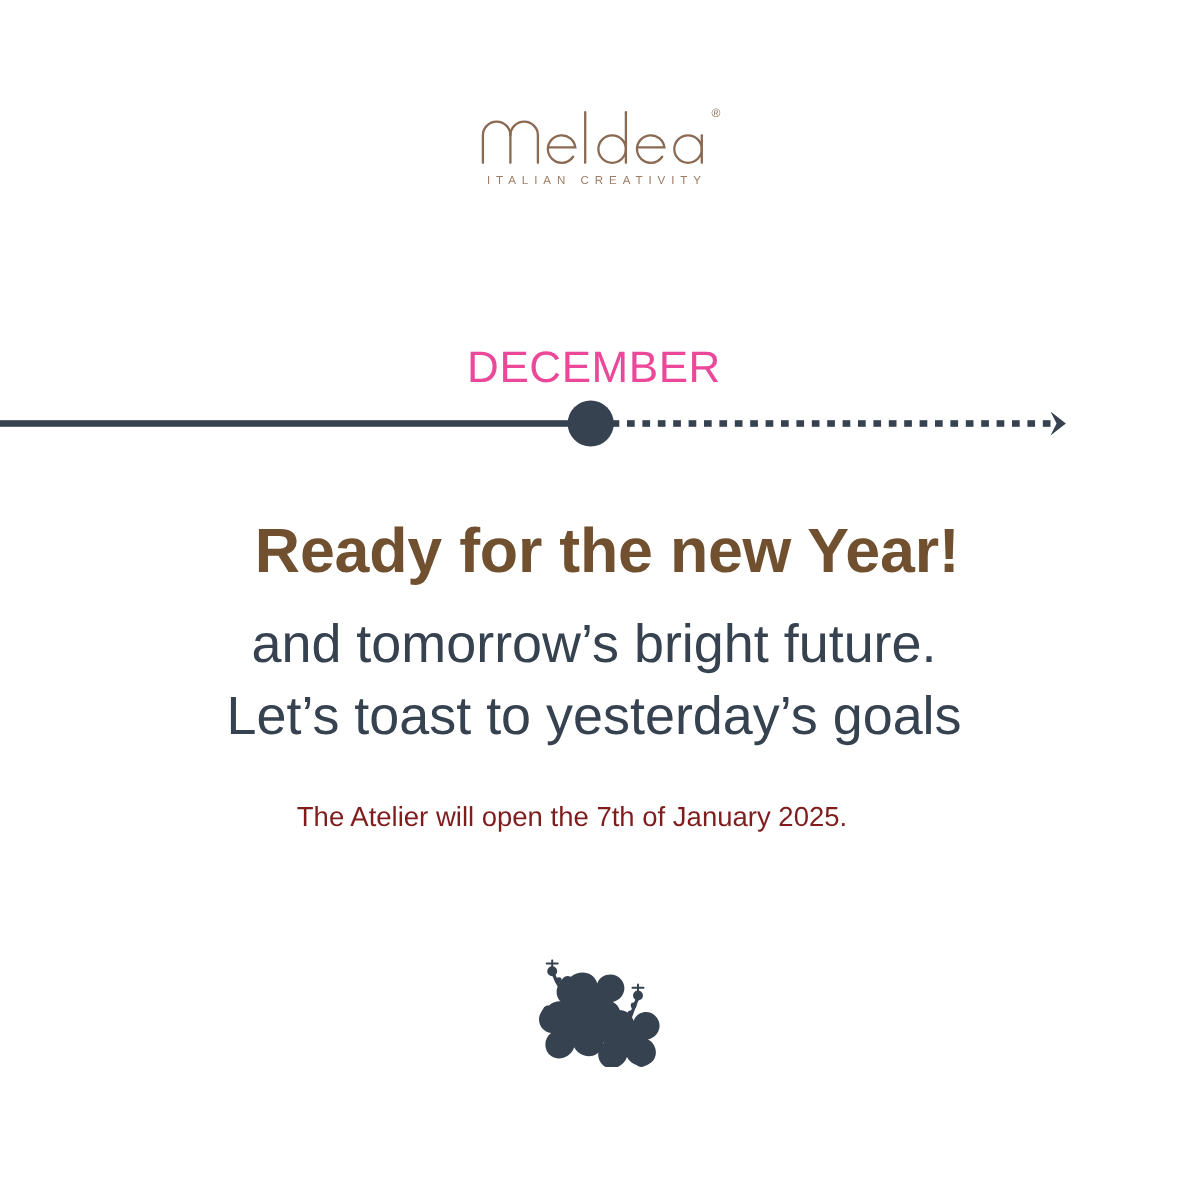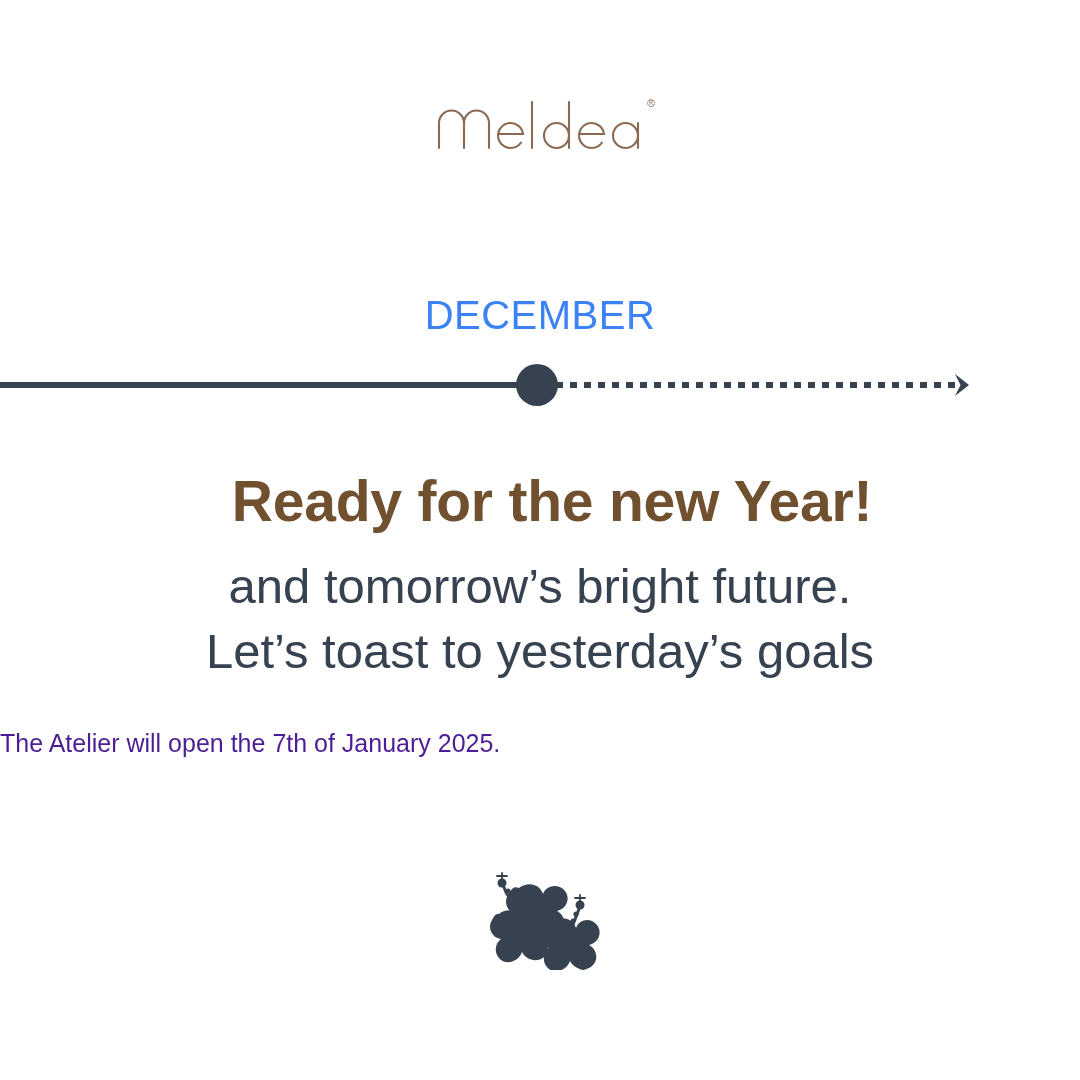--- a/index.html
+++ b/index.html
@@ -62,28 +62,28 @@
     font-size: 49px;
     font-weight: bold;
     letter-spacing: 0.5px;
     color: #36424f;
     line-height: 1.1;
   }
 
   
   .month-label {
     position: absolute;
-    top: 293px;
+    top: 312px;
     left: 0;
     width: 1080px;
     text-align: center;
     font-size: 40px;
     font-weight: 400;
     letter-spacing: 0.5px;
-    color: #3b82f6;
+    color: #ec4899;
     line-height: 1.1;
   }
 
   
   .timeline {
     position: absolute;
     top: 362px;
     left: 0;
     width: 1080px;
     height: 52px;
@@ -148,23 +148,24 @@
     color: #36424f;
     line-height: 1.32;
   }
   .subhead div { display: block; }
 
   .body-copy {
     position: absolute;
     top: 726px;
     left: 0;
     width: 1040px;
+    text-align: center;
     font-size: 25px;
     font-weight: 400;
-    color: #4c1d95;
+    color: #7f1d1d;
     line-height: 1.38;
   }
   .body-copy div { display: block; }
 
   
   .flower-mark {
     position: absolute;
     top: 872px;
     left: 0;
     width: 1080px;
@@ -194,20 +195,21 @@
           <path d="M132 39.5 A12.5 12.5 0 1 0 119.5 52 A12.5 12.5 0 0 0 132 39.5"></path>
 
           <path d="M142 38 L167 38 A12.5 12.5 0 1 0 154.5 52 A12.5 12.5 0 0 0 165 46.5"></path>
 
           <path d="M201 39.5 A12.5 12.5 0 1 0 188.5 52 A12.5 12.5 0 0 0 201 39.5"></path>
           <path d="M201 27 L201 52"></path>
         </g>
       </svg>
       <span class="logo-reg">®</span>
     </div>
+    <div class="logo-tagline">ITALIAN CREATIVITY</div>
   </div>
 
 
   <div class="month-label">DECEMBER</div>
 
   <div class="timeline">
     <div class="timeline-line-past"></div>
     <div class="timeline-line-future"></div>
     <div class="timeline-arrow">
       <svg width="22" height="26" viewBox="0 0 22 26" aria-hidden="true">

